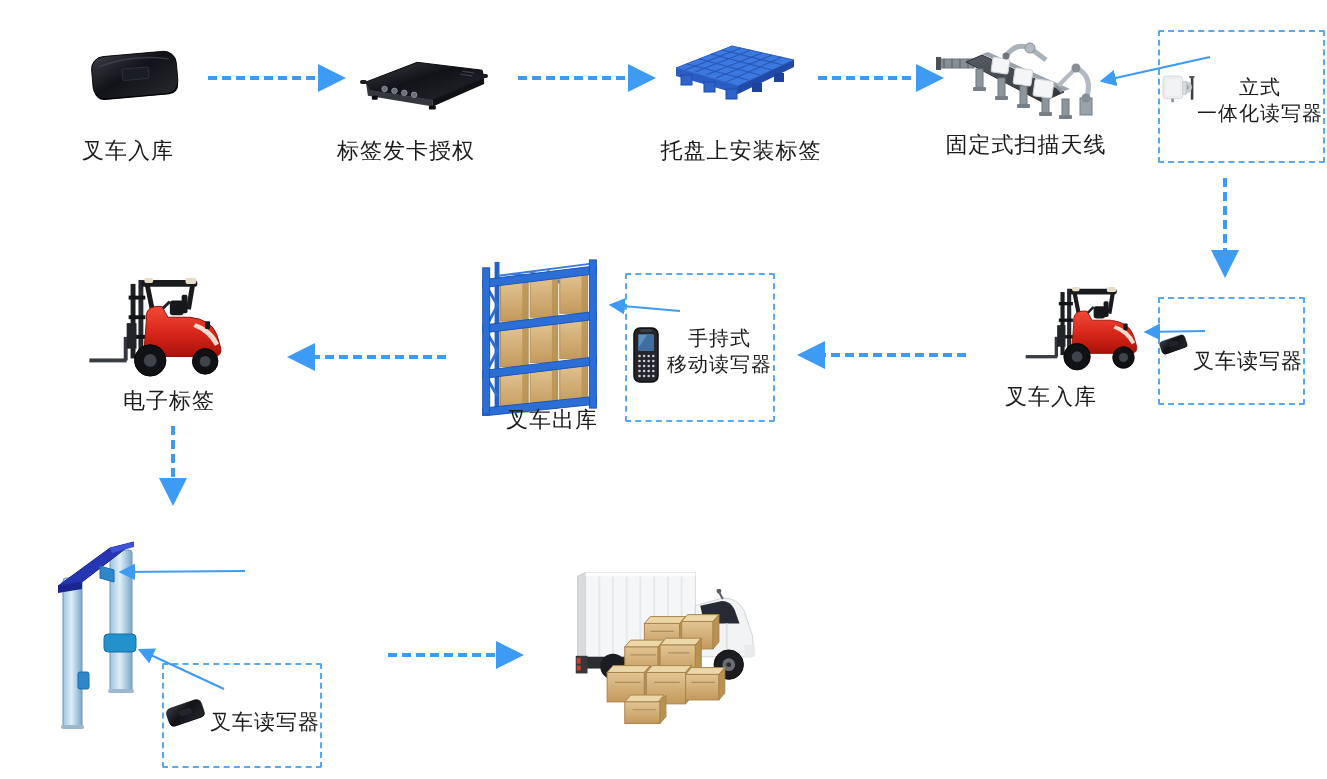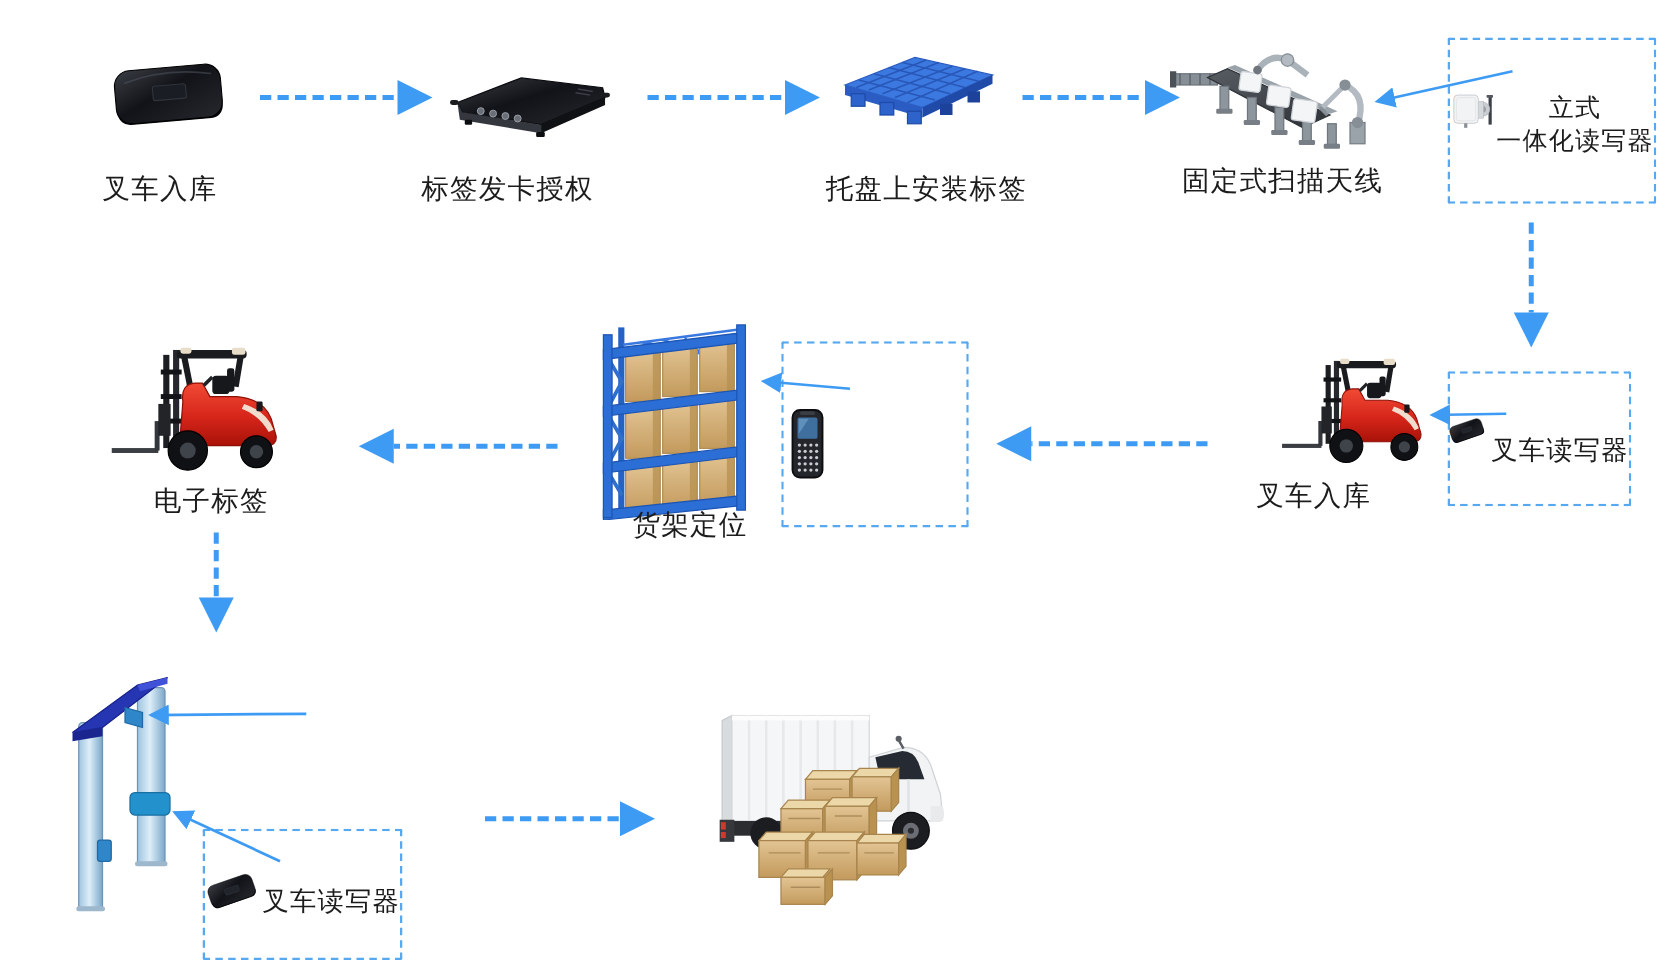--- a/index.html
+++ b/index.html
@@ -226,20 +226,24 @@
             <circle cx="17.1" cy="46" r="1.3"></circle>
             <circle cx="21.7" cy="46" r="1.3"></circle>
             <circle cx="26.3" cy="46" r="1.3"></circle>
           <circle cx="12.5" cy="51" r="1.3"></circle>
             <circle cx="17.1" cy="51" r="1.3"></circle>
             <circle cx="21.7" cy="51" r="1.3"></circle>
             <circle cx="26.3" cy="51" r="1.3"></circle>
         </g>
       </svg>
     </figure>
+    <div class="boxlabel" style="margin-top:7px">
+      <div>手持式</div>
+      <div>移动读写器</div>
+    </div>
   </div>
 
   <figure class="item" style="left:478px;top:254px;width:128px;height:162px">
     <svg viewBox="0 0 128 164">
       <rect x="16" y="8" width="5" height="148" fill="#2463c4"></rect>
       <path d="M6,30 L19,52 L6,76 L19,98 L6,122 L19,144" stroke="#2f6fd0" stroke-width="3" fill="none"></path>
       <path d="M20,22 L112,10 M34,20 L104,30 M52,18 L90,32 M70,15 L76,33" stroke="#3a7ae0" stroke-width="2"></path>
       <g stroke="#b08d55" stroke-width="1">
         <rect x="22" y="26" width="28" height="42" fill="url(#gBoxTan)"></rect>
           <rect x="52" y="22" width="28" height="42" fill="url(#gBoxTan)"></rect>
@@ -263,21 +267,21 @@
           <rect x="104" y="110" width="6" height="42"></rect>
       </g>
       <path d="M4,26 L119,12 L119,20 L4,34 Z" fill="#2b6fd6" stroke="#1d55b4" stroke-width="1"></path>
       <path d="M4,72 L119,58 L119,66 L4,80 Z" fill="#2b6fd6" stroke="#1d55b4" stroke-width="1"></path>
       <path d="M4,118 L119,104 L119,112 L4,126 Z" fill="#2b6fd6" stroke="#1d55b4" stroke-width="1"></path>
       <path d="M4,156 L119,144 L119,152 L4,164 Z" fill="#2b6fd6" stroke="#1d55b4" stroke-width="1"></path>
       <rect x="4" y="14" width="7" height="148" fill="#2b6fd6" stroke="#1d55b4" stroke-width="1"></rect>
       <rect x="112" y="6" width="7" height="150" fill="#2b6fd6" stroke="#1d55b4" stroke-width="1"></rect>
     </svg>
   </figure>
-  <div class="label" style="left:552px;top:408px">货架定位</div>
+  <div class="label" style="left:552px;top:408px">叉车出库</div>
 
   <figure class="item" style="left:86px;top:278px;width:152px;height:104px">
     <svg viewBox="0 0 152 106">
       <rect x="2" y="82" width="38" height="4" fill="#3a3d42"></rect>
       <rect x="37" y="60" width="4" height="24" fill="#33363b"></rect>
       <rect x="44" y="6" width="5" height="76" fill="#1c1e22"></rect>
       <rect x="52" y="2" width="5" height="80" fill="#26282d"></rect>
       <rect x="42" y="18" width="17" height="4" fill="#111317"></rect>
       <rect x="42" y="38" width="17" height="4" fill="#111317"></rect>
       <rect x="42" y="58" width="17" height="4" fill="#111317"></rect>

